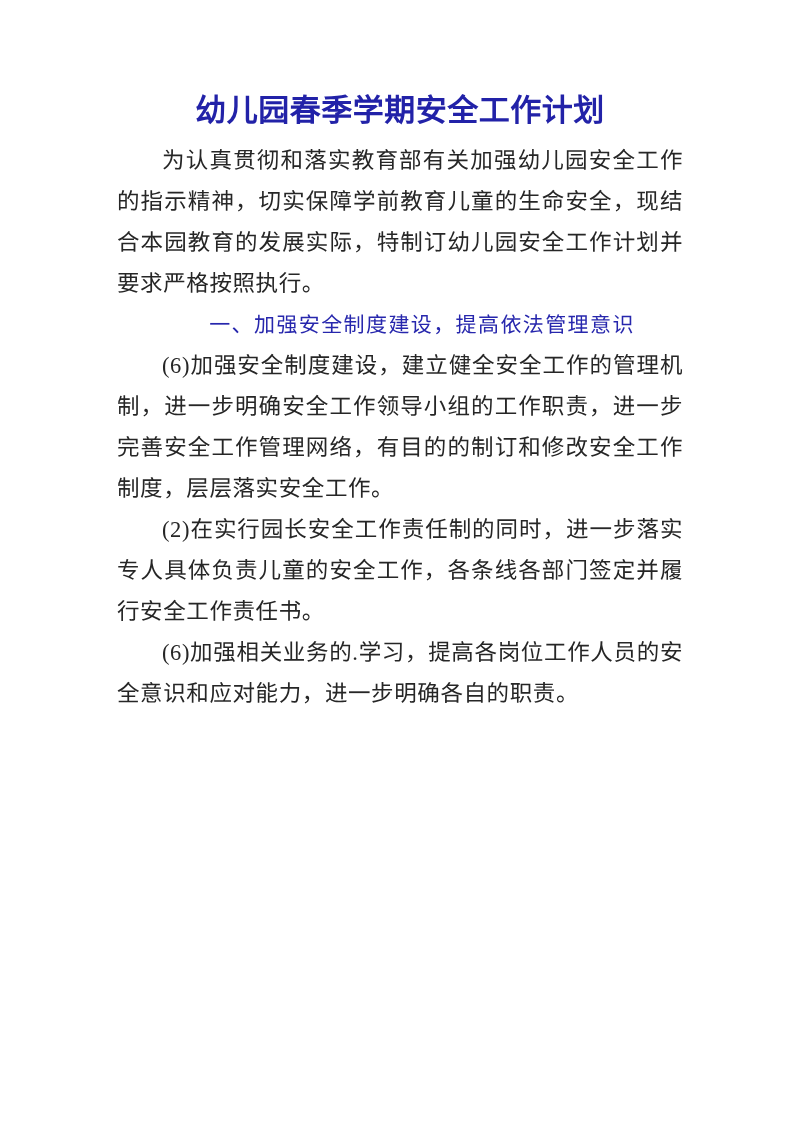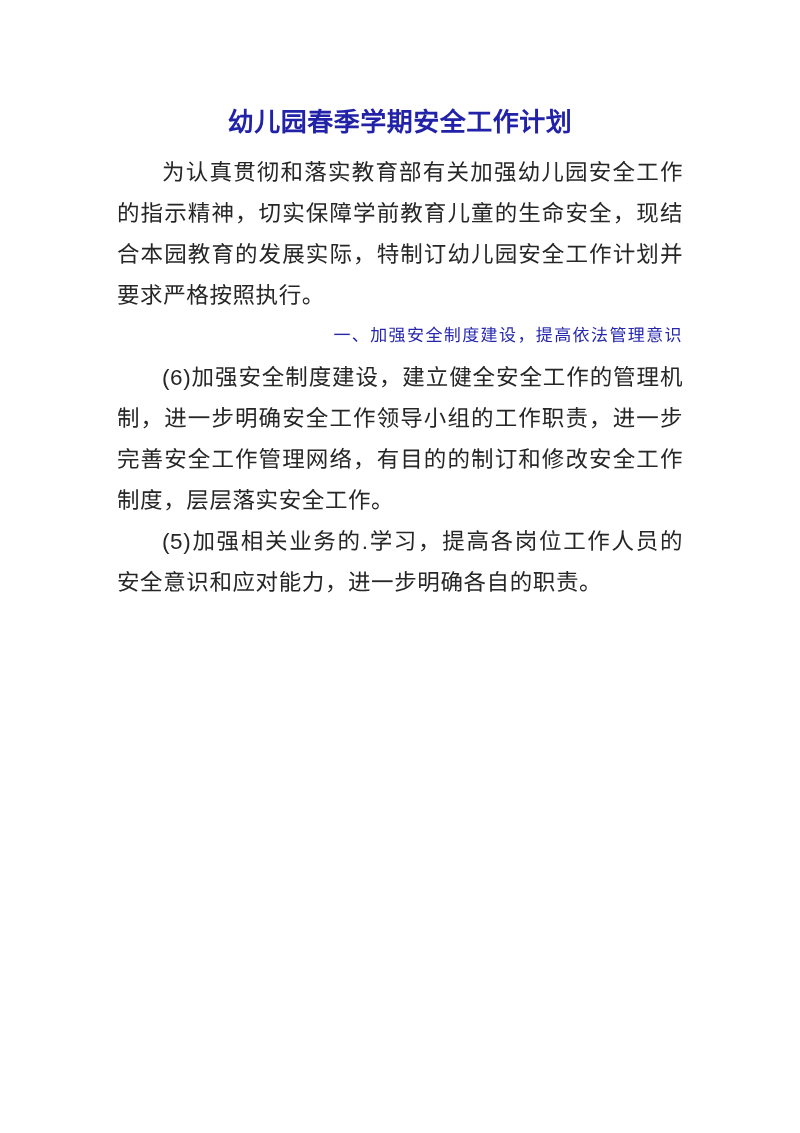--- a/index.html
+++ b/index.html
@@ -18,65 +18,66 @@
     box-sizing: border-box;
   }
   .content {
     position: absolute;
     left: 117px;
     top: 88px;
     width: 566px;
   }
   .doc-title {
     font-family: "Liberation Serif", "DejaVu Serif", serif;
-    font-size: 26px;
+    font-size: 31px;
     font-weight: bold;
     color: #2222a8;
     text-align: center;
     letter-spacing: 0.5px;
     line-height: 46px;
-    margin: 12px 0 6px 0;
+    margin: 0 0 6px 0;
     white-space: nowrap;
   }
   .body-para {
-    font-family: Liberation Sans, sans-serif;
+    font-family: Liberation Serif, serif;
     font-size: 22.5px;
     font-weight: normal;
     color: #262626;
     line-height: 41px;
     text-align: justify;
     text-justify: inter-ideograph;
     text-indent: 45px;
     margin: 0;
     letter-spacing: 0.6px;
   }
   .section-heading {
-    font-family: Liberation Mono, monospace;
-    font-size: 17px;
+    font-family: Liberation Sans, sans-serif;
+    font-size: 21px;
     font-weight: normal;
     color: #2727ad;
     line-height: 41px;
     text-indent: 44px;
     margin: 0;
     letter-spacing: 1.4px;
-    text-align: right;
+    text-align: center;
   }
 </style>
 </head>
 <body>
 
 <div class="page">
   <div class="content">
 
     <h1 class="doc-title">幼儿园春季学期安全工作计划</h1>
 
     <p class="body-para">为认真贯彻和落实教育部有关加强幼儿园安全工作的指示精神，切实保障学前教育儿童的生命安全，现结合本园教育的发展实际，特制订幼儿园安全工作计划并要求严格按照执行。</p>
 
     <p class="section-heading">一、加强安全制度建设，提高依法管理意识</p>
 
 
     <p class="body-para">(6)加强安全制度建设，建立健全安全工作的管理机制，进一步明确安全工作领导小组的工作职责，进一步完善安全工作管理网络，有目的的制订和修改安全工作制度，层层落实安全工作。</p>
 
+    <p class="body-para">(2)在实行园长安全工作责任制的同时，进一步落实专人具体负责儿童的安全工作，各条线各部门签定并履行安全工作责任书。</p>
 
-    <p class="body-para">(5)加强相关业务的.学习，提高各岗位工作人员的安全意识和应对能力，进一步明确各自的职责。</p>
+    <p class="body-para">(6)加强相关业务的.学习，提高各岗位工作人员的安全意识和应对能力，进一步明确各自的职责。</p>
 
   </div>
 </div>
 
 </body></html>

